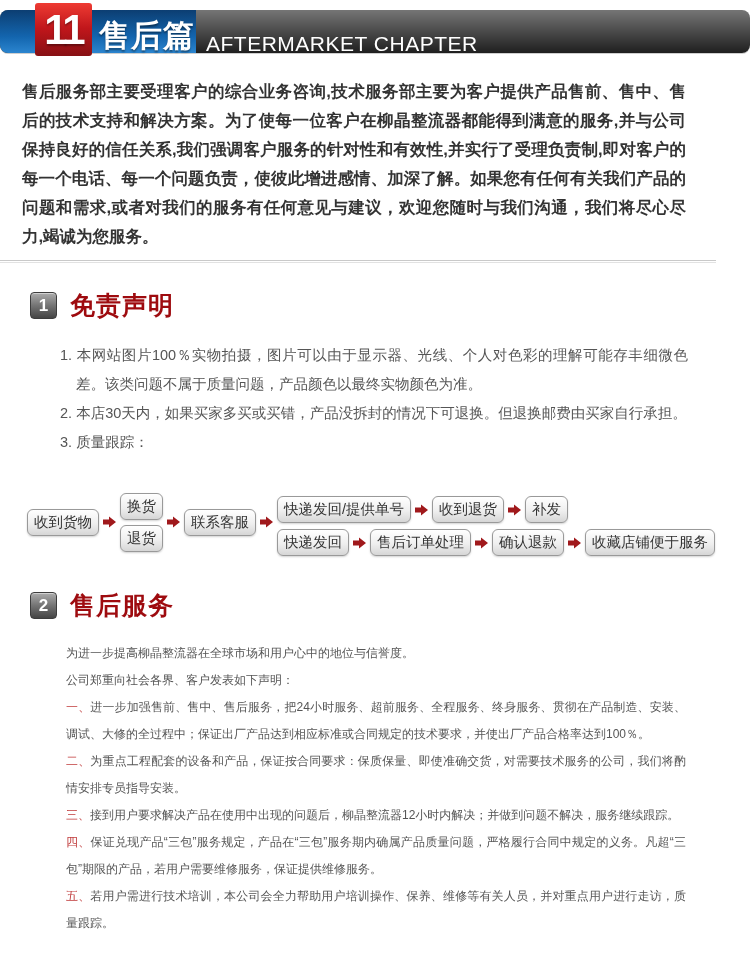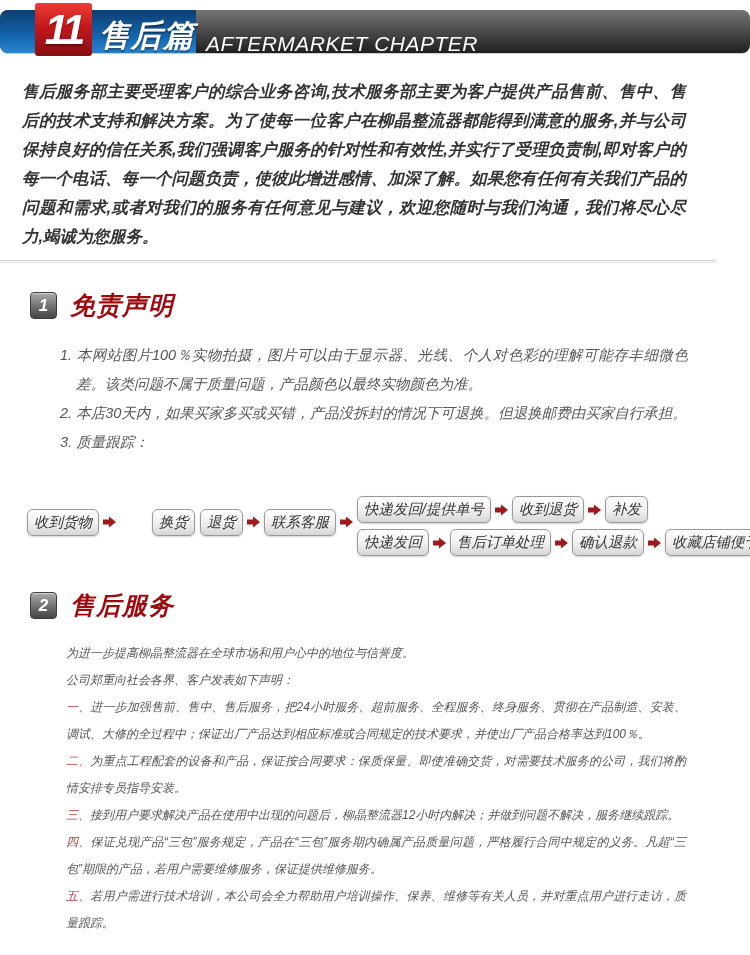--- a/index.html
+++ b/index.html
@@ -2,21 +2,21 @@
 <html><head>
 <meta charset="utf-8">
 <style>
   * { margin:0; padding:0; box-sizing:border-box; }
   html,body { background:#fff; }
   body {
     width:750px; height:955px; overflow:hidden; position:relative;
     font-family:"Liberation Sans","DejaVu Sans",sans-serif;
     -webkit-font-smoothing:antialiased;
   }
-  .page { width:716px; height:955px; background:#fff;font-style:italic; }
+  .page { width:716px; height:955px; background:#fff; }
 
   
   .hdr { position:relative; height:57px; }
   .hdr-bar {
     position:absolute; left:0; top:10px; width:750px; height:43px;
     background:linear-gradient(180deg,#757575 0%,#4a4a4a 50%,#1f1f1f 100%);
     border-radius:8px; box-shadow:0 1px 0 #cfcfcf;
   }
   .hdr-blue {
     position:absolute; left:0; top:10px; width:196px; height:43px;
@@ -69,21 +69,21 @@
 
   
   .flow { display:flex; align-items:center; margin:31px 0 0 27px; }
   .fbox {
     border:1px solid #999; border-radius:6px;
     background:linear-gradient(180deg,#ffffff 0%,#efefef 55%,#d6d6d6 100%);
     padding:3px 6px; font-size:14.5px; color:#333; white-space:nowrap;
     box-shadow:0 1px 2px rgba(0,0,0,.18); text-align:center;
   }
   .farrow { flex:0 0 auto; margin:0 4px; display:block; }
-  .fcol { display:flex; flex-direction:row; gap:5px;margin-left:32px; }
+  .fcol { display:flex; flex-direction:column; gap:5px; }
   .fgroup { display:flex; flex-direction:column; gap:6px; align-items:flex-start;margin-top:8px; }
   .frow { display:flex; align-items:center; }
 
   
   .service-body { margin:18px 30px 0 66px; }
   .service-body p { font-size:12px; color:#555; line-height:27px; text-align:justify; }
   .marker { color:#c03c3c; }
 </style>
 </head>
 <body>

